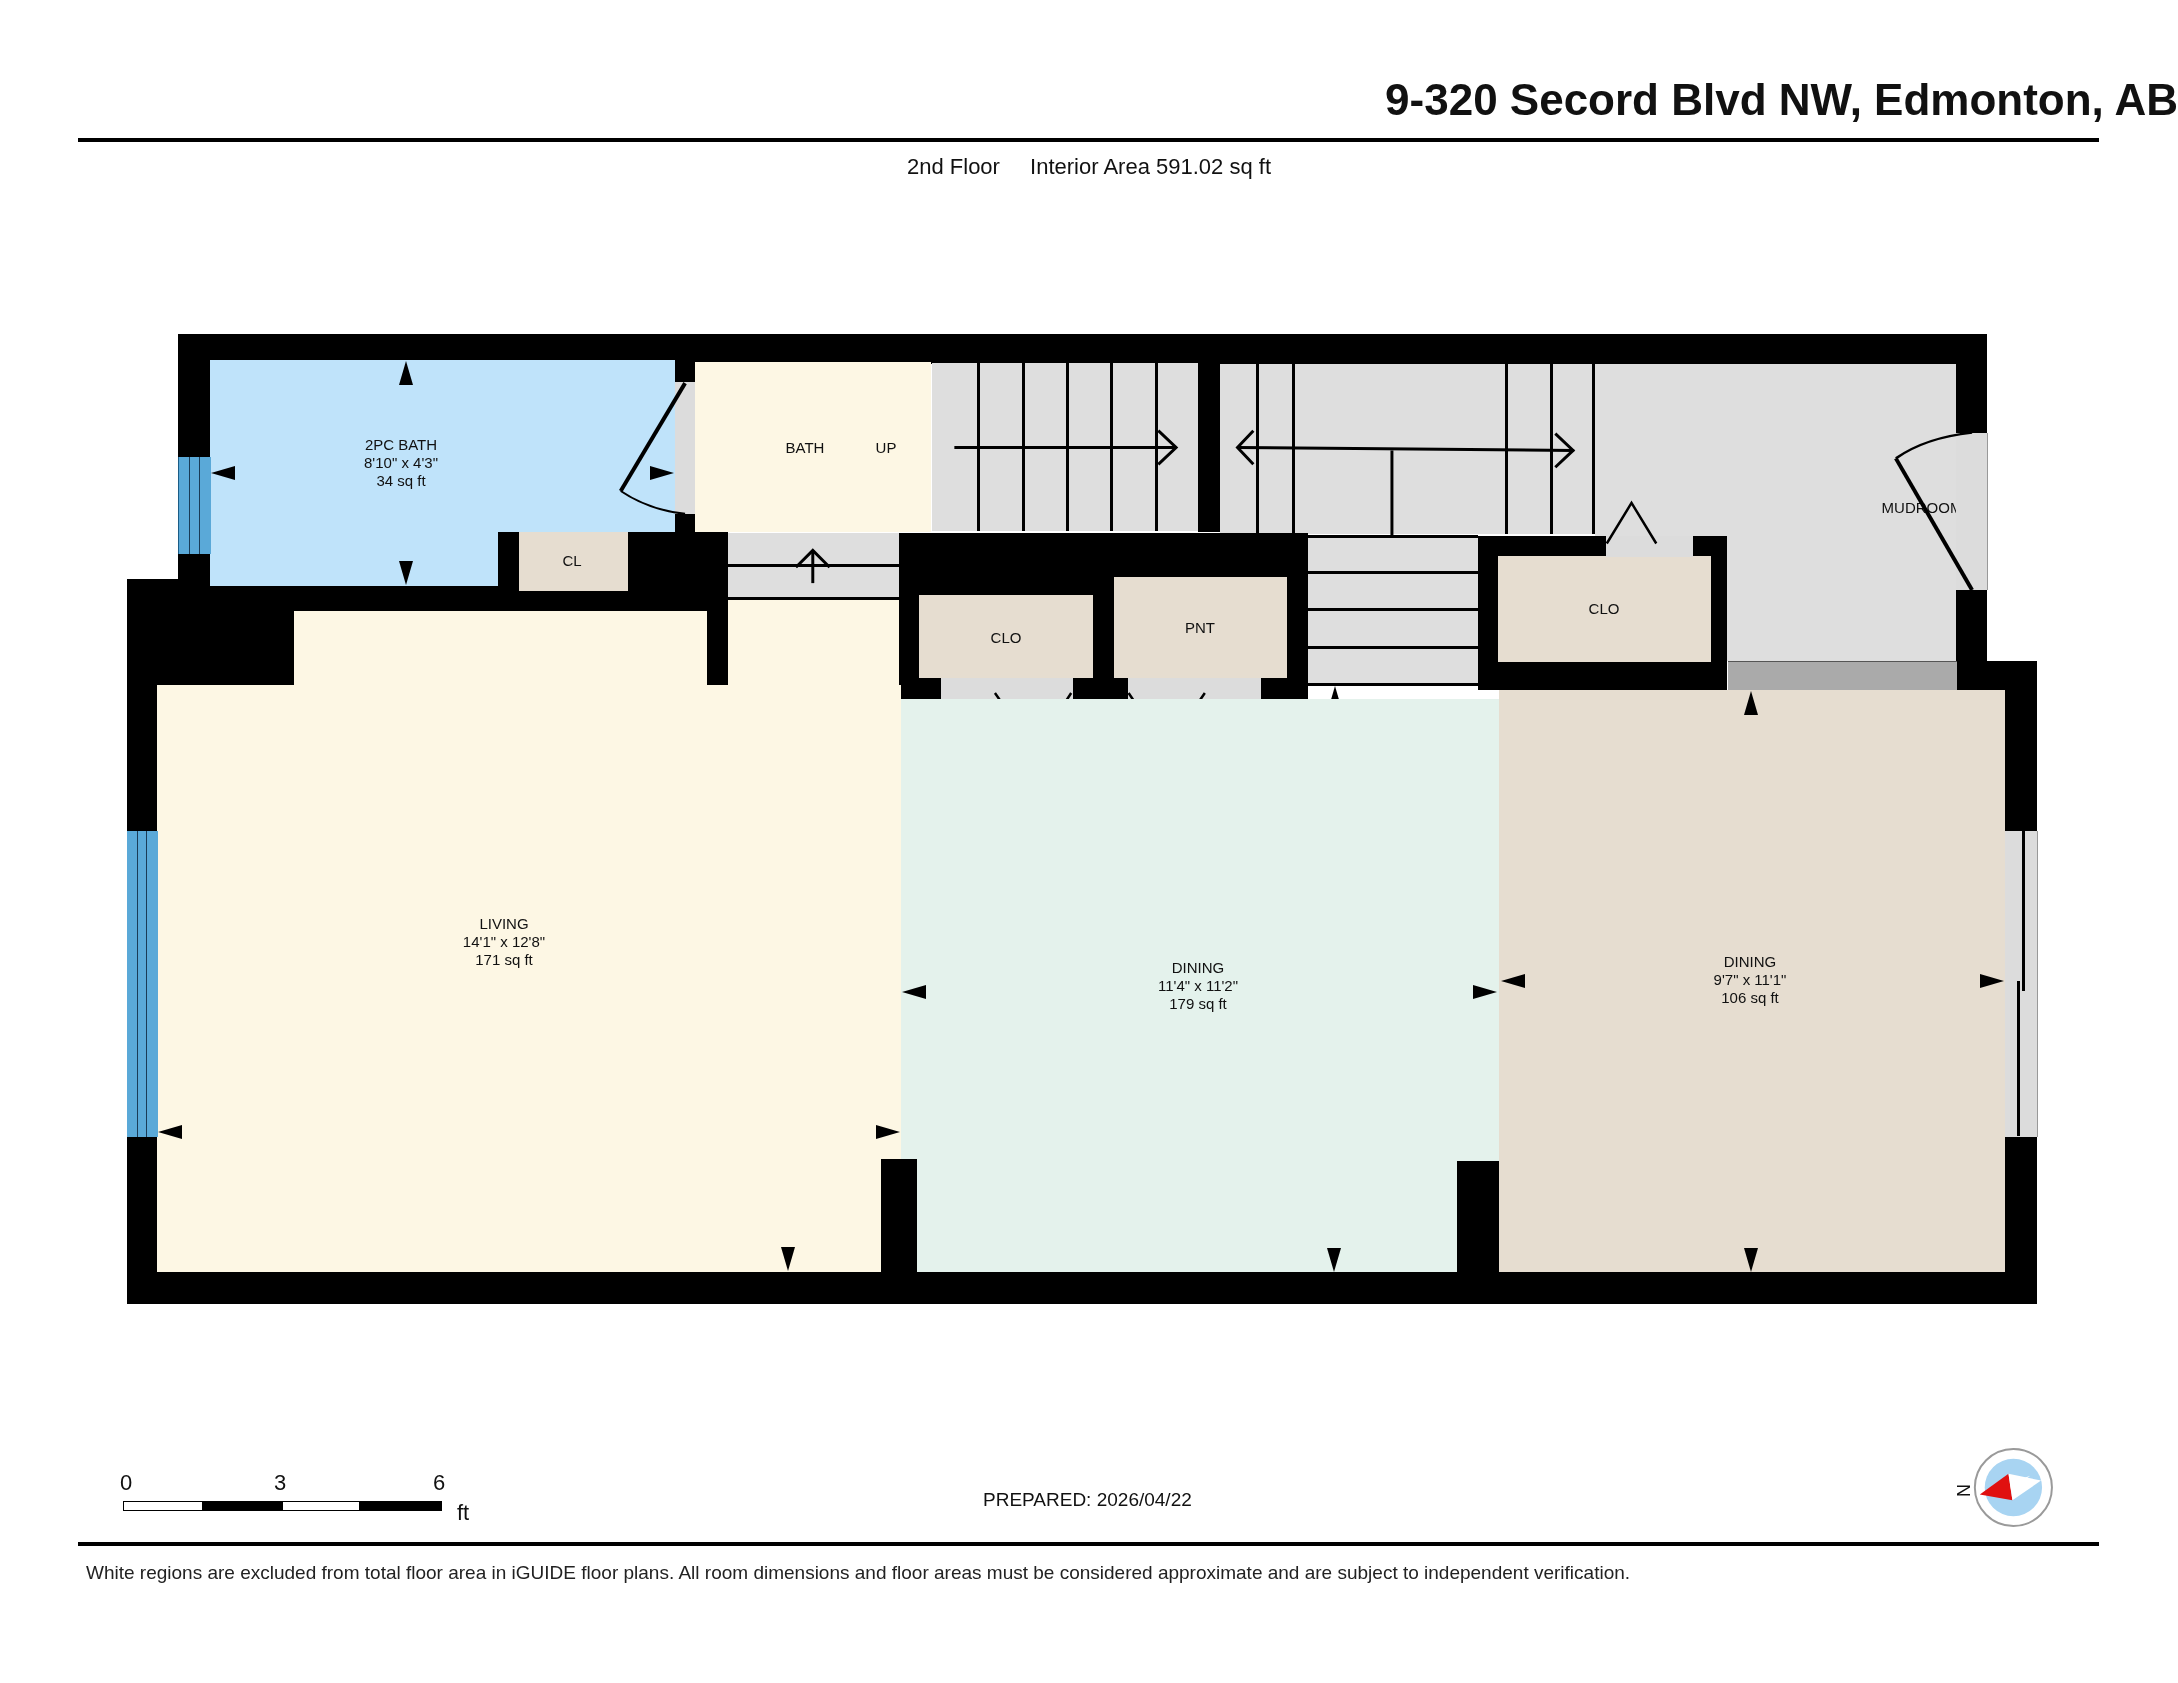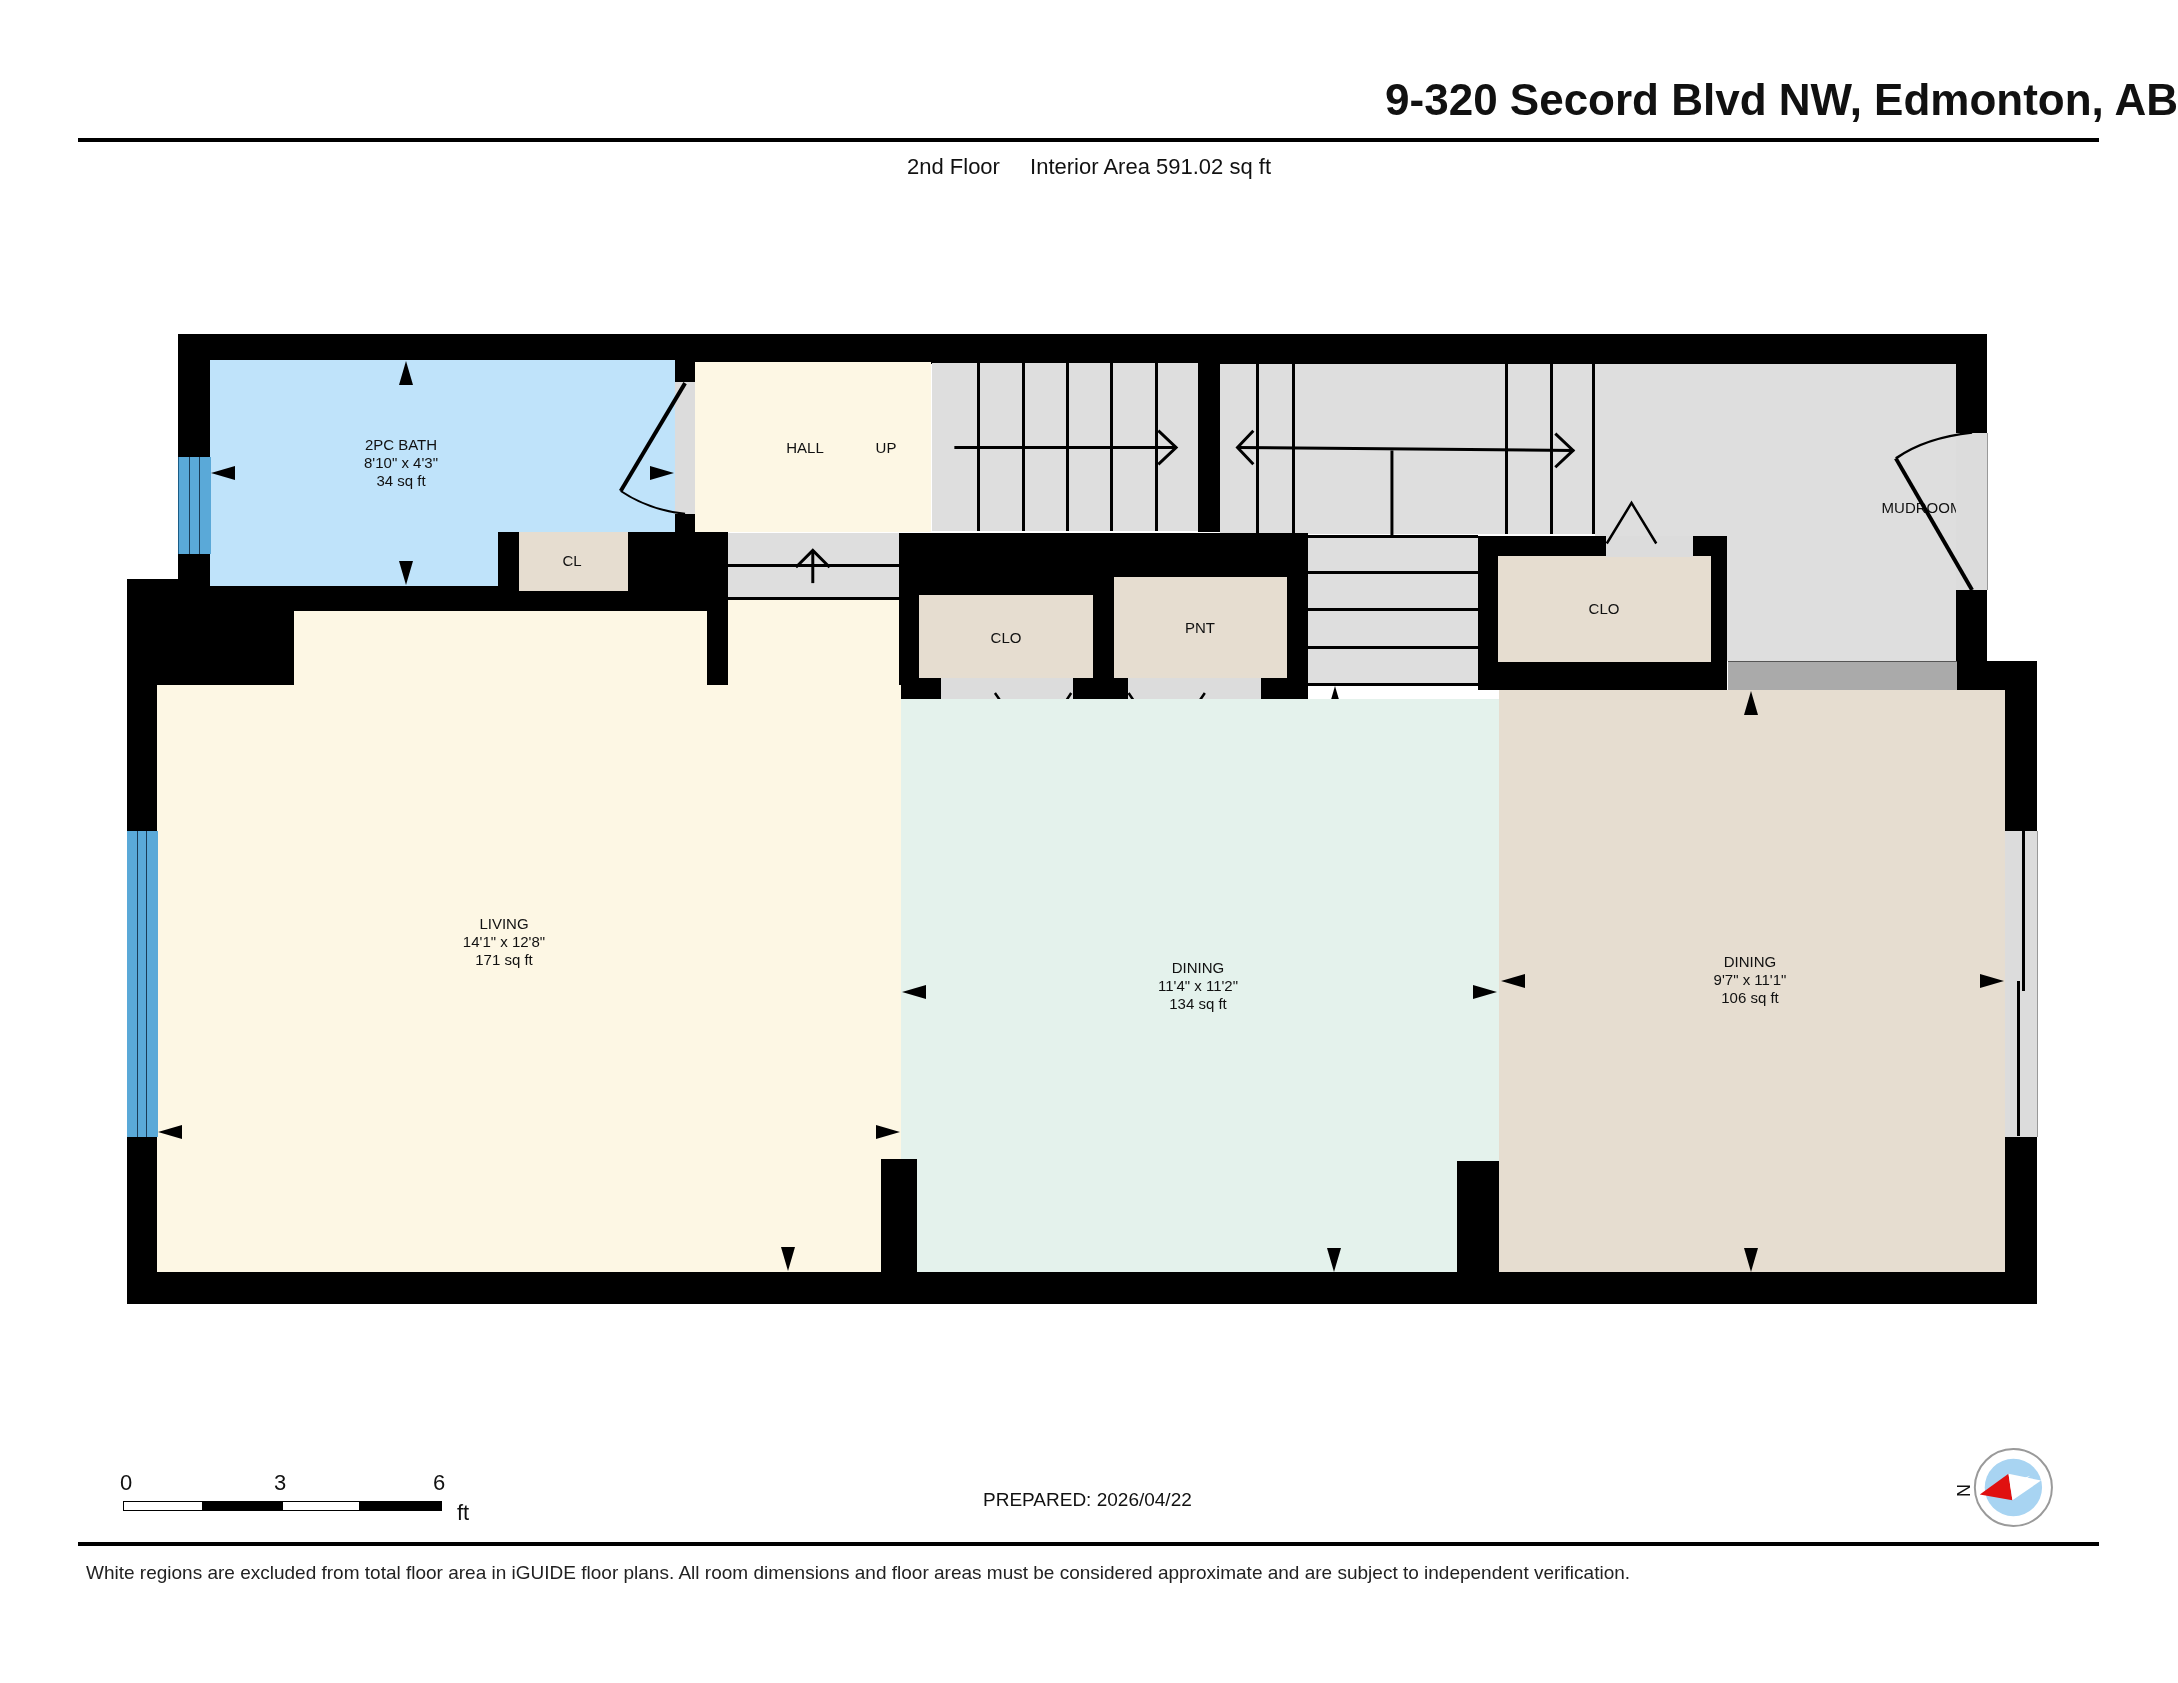--- a/index.html
+++ b/index.html
@@ -68,21 +68,21 @@
   <div class="arrow arr-down" style="left:399px;top:561px;"></div>
   <div class="arrow arr-left" style="left:211px;top:466px;"></div>
   <div class="arrow arr-right" style="left:650px;top:466px;"></div>
 
   <div class="abs wall" style="left:498px;top:532px;width:21px;height:59px;"></div>
   <div class="room" style="left:519px;top:532px;width:109px;height:59px;background:#e6ddd0;"></div>
   <div class="abs wall" style="left:628px;top:532px;width:100px;height:80px;"></div>
   <div class="lbl" style="left:572px;top:552px;">CL</div>
 
   <div class="room" style="left:695px;top:362px;width:236px;height:170px;background:#fdf7e4;"></div>
-  <div class="lbl" style="left:805px;top:439px;">HALL</div>
+  <div class="lbl" style="left:805px;top:439px;">BATH</div>
   <div class="lbl" style="left:886px;top:439px;">UP</div>
 
   <div class="abs stairs" style="left:728px;top:533px;width:171px;height:67px;">
     <div class="tread-h" style="top:31px;"></div>
     <div class="tread-h" style="top:64px;"></div>
   </div>
   <svg style="left:0;top:0;" width="2178" height="1683" viewBox="0 0 2200 1700">
     <line x1="821" y1="589" x2="821" y2="556" stroke="#000" stroke-width="3"></line>
     <polyline points="804,573 821,556 838,573" stroke="#000" stroke-width="3" fill="none"></polyline>
   </svg>
@@ -170,21 +170,21 @@
   <div class="arrow arr-left" style="left:158px;top:1125px;"></div>
   <div class="arrow arr-right" style="left:876px;top:1125px;"></div>
   <div class="arrow arr-down" style="left:781px;top:1247px;"></div>
 
   <div class="room" style="left:901px;top:699px;width:598px;height:573px;background:#e4f2ec;"></div>
   <div class="abs wall" style="left:881px;top:1159px;width:36px;height:113px;"></div>
   <div class="abs wall" style="left:1457px;top:1161px;width:42px;height:111px;"></div>
   <div class="lbl" style="left:1198px;top:959px;">
     <div>DINING</div>
     <div>11'4" x 11'2"</div>
-    <div>134 sq ft</div>
+    <div>179 sq ft</div>
   </div>
   <div class="arrow arr-left" style="left:902px;top:985px;"></div>
   <div class="arrow arr-right" style="left:1473px;top:985px;"></div>
   <div class="arrow arr-down" style="left:1327px;top:1248px;"></div>
 
   <div class="room" style="left:1499px;top:690px;width:506px;height:582px;background:#e6ddd0;"></div>
   <div class="abs doorgap" style="left:2005px;top:831px;width:32px;height:306px;border-right:1px solid #999;"></div>
   <div class="abs" style="left:2022px;top:831px;width:3px;height:160px;background:#000;"></div>
   <div class="abs" style="left:2017px;top:981px;width:3px;height:155px;background:#000;"></div>
   <div class="lbl" style="left:1750px;top:953px;text-align:center;">

